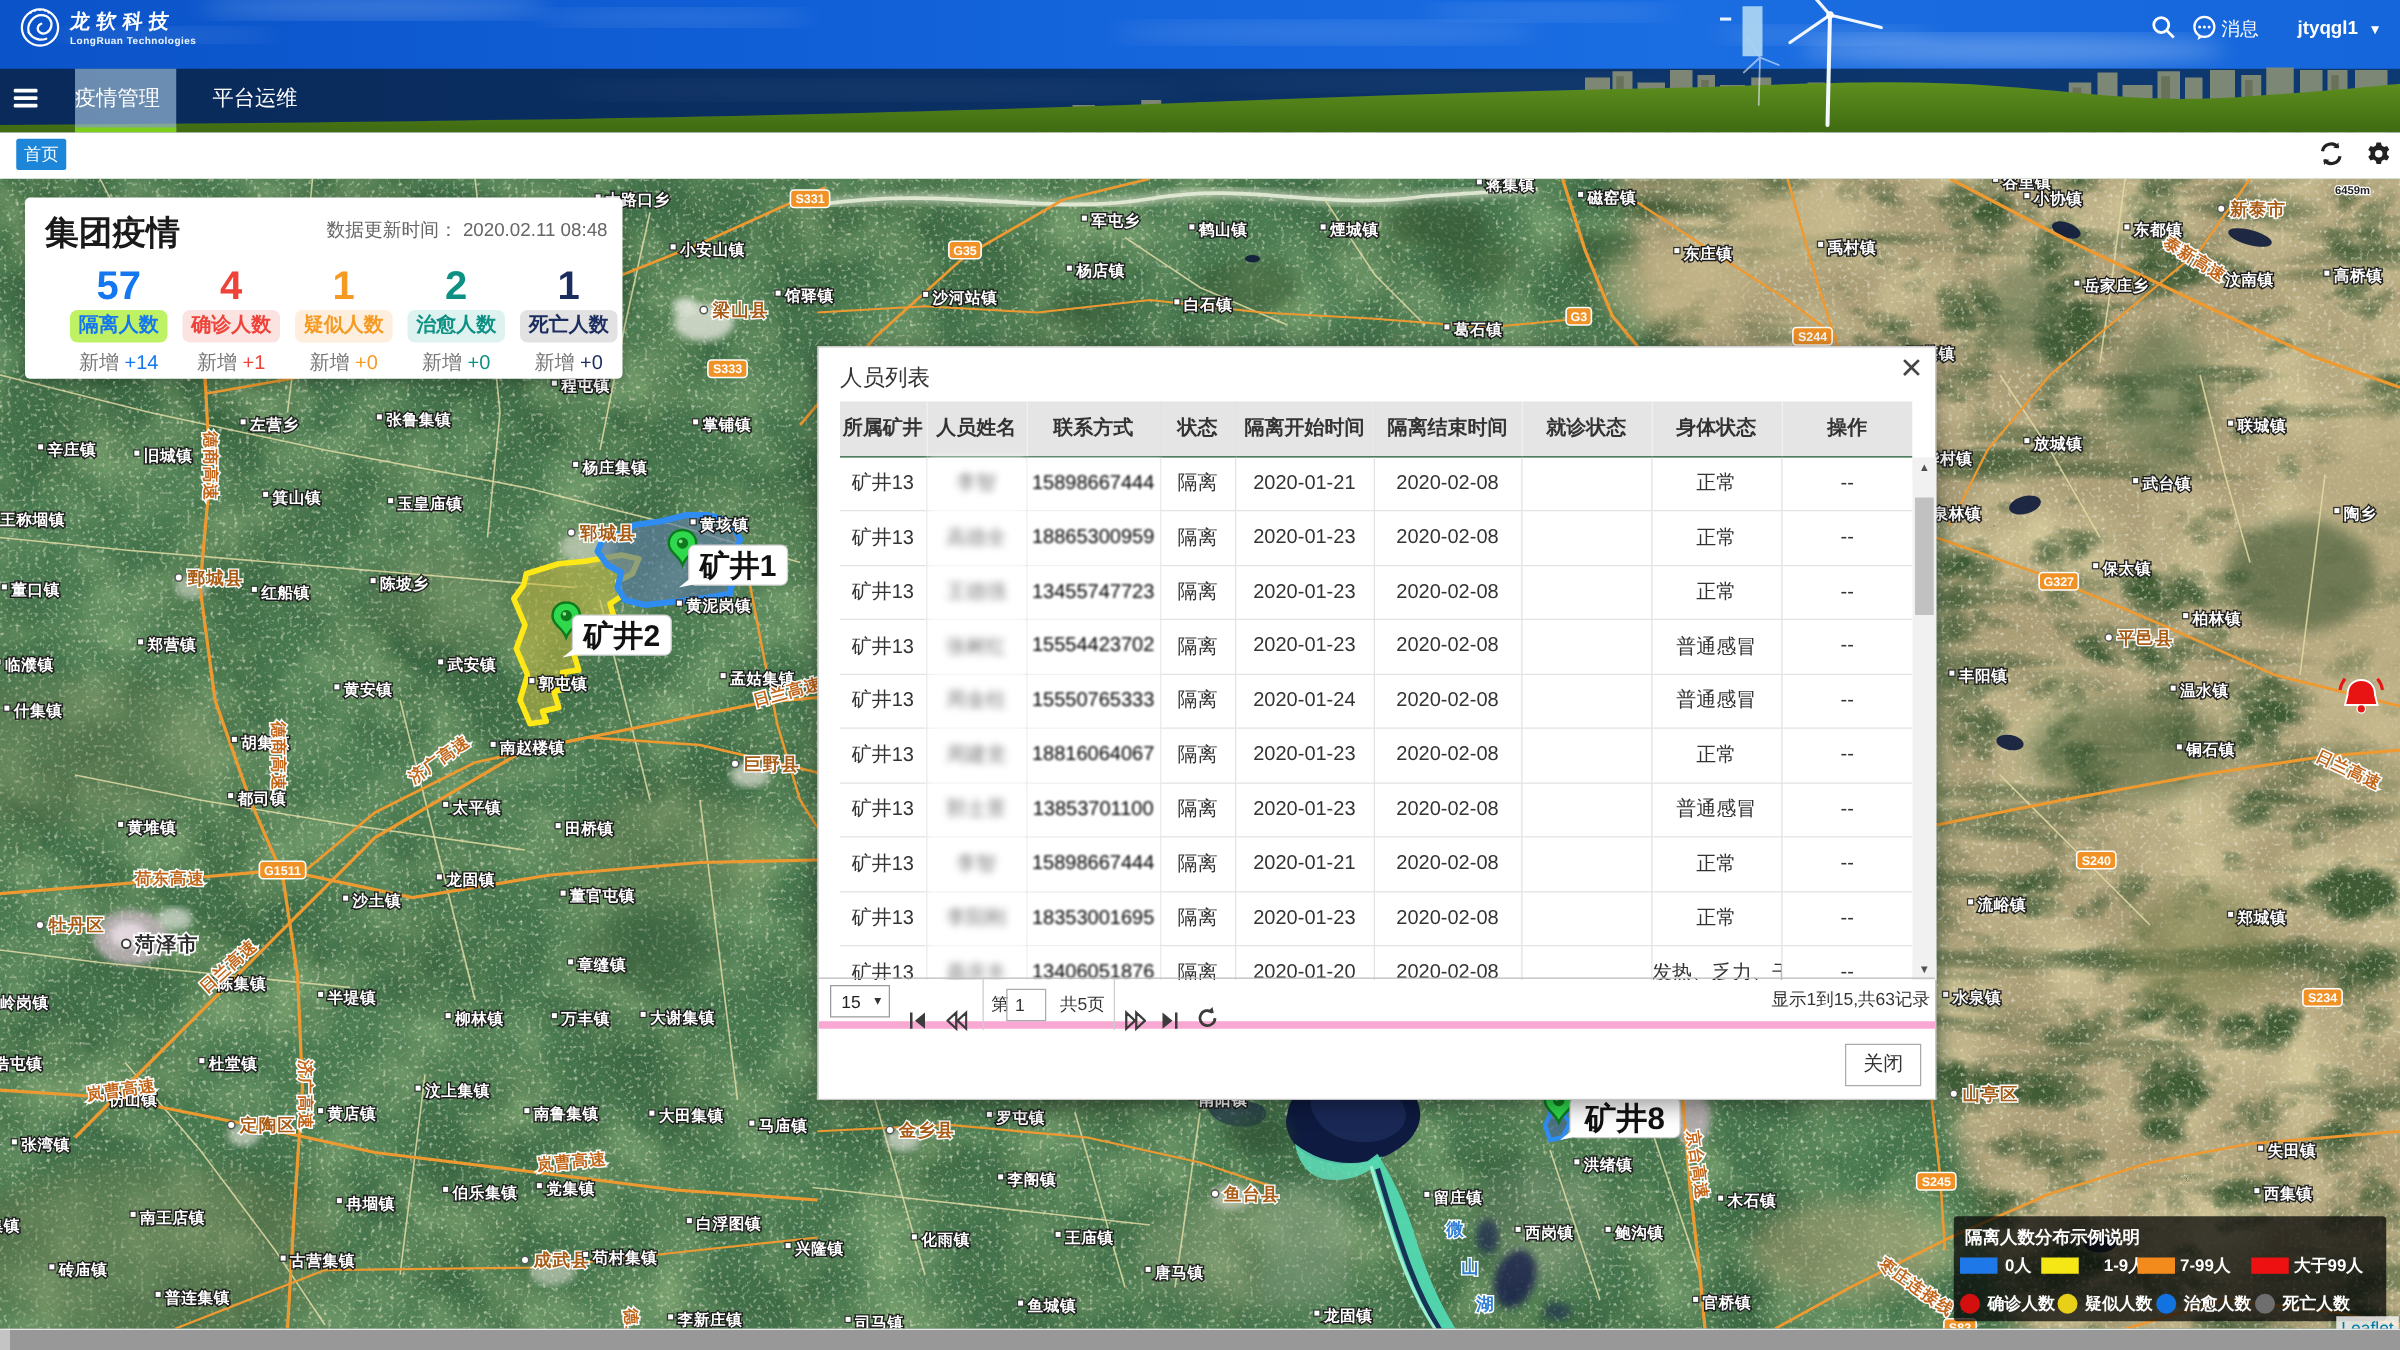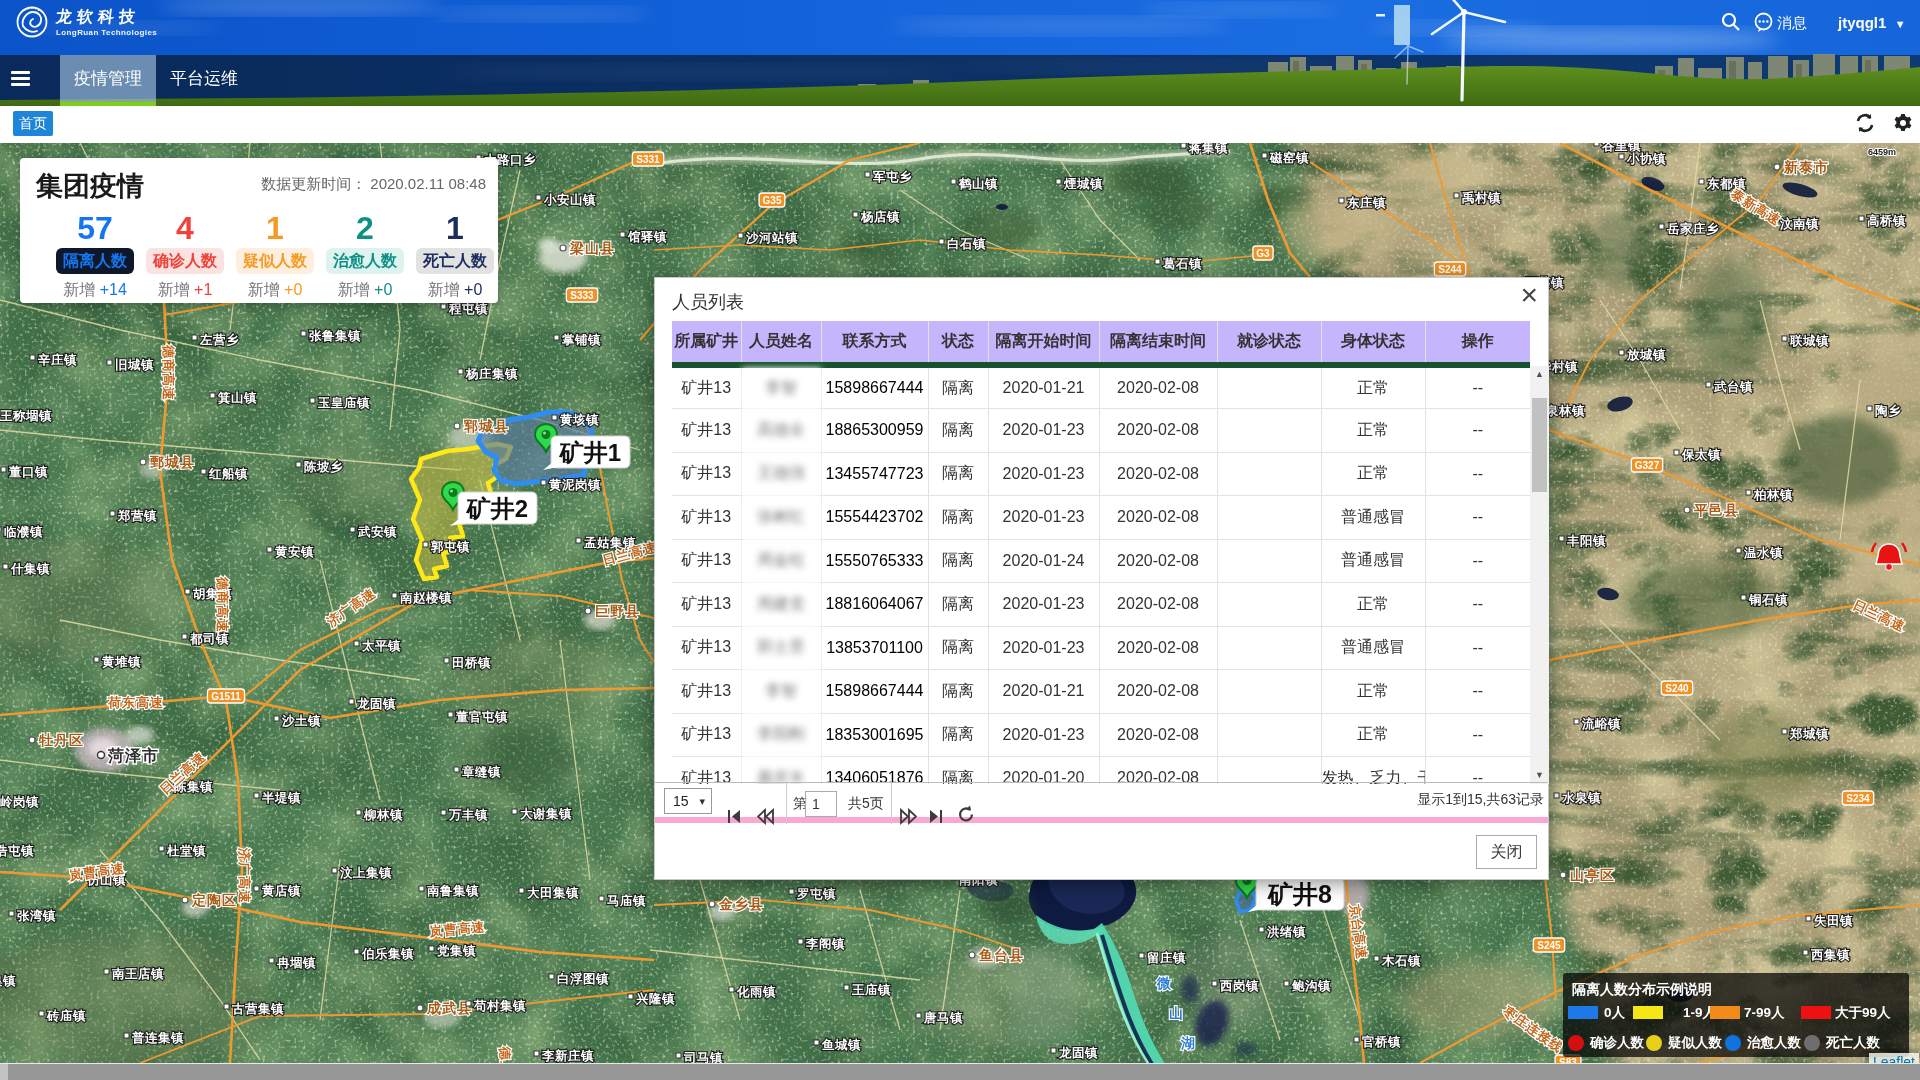--- a/index.html
+++ b/index.html
@@ -10,41 +10,41 @@
 
 #hdr{left:0;top:0;width:1920px;height:106px;overflow:hidden}
 #logotxt{left:56px;top:7px;color:#fff;font-size:16px;font-weight:bold;letter-spacing:5px;white-space:nowrap;transform:skewX(-6deg)}
 #logosub{left:56px;top:28px;color:#eaf4ff;font-size:8px;font-weight:bold;letter-spacing:.4px}
 #title{left:165px;top:12px;color:#fff;font-size:29px;font-weight:bold;letter-spacing:0.5px;text-shadow:0 1px 3px rgba(0,30,90,.45)}
 #msgt{left:1777px;top:14px;color:#fff;font-size:15px}
 #usert{left:1838px;top:14px;color:#fff;font-size:15px;font-weight:bold}
 
 #burger{left:11px;top:71px;width:19px;height:17px}
 #burger div{height:3px;background:#fff;margin-bottom:3px;border-radius:1px}
-#tab1{left:60px;top:55px;width:96px;height:51px;background:rgba(173,206,233,.6);color:#fff;font-size:17px;text-align:center;line-height:48px;border-bottom:4px solid #7fce1b}
+#tab1{left:60px;top:55px;width:81px;height:51px;background:rgba(173,206,233,.6);color:#fff;font-size:17px;text-align:left;line-height:48px;border-bottom:4px solid #7fce1b}
 #tab2{left:156px;top:55px;width:96px;height:51px;color:#fff;font-size:17px;text-align:center;line-height:48px}
 
 #tbar{left:0;top:106px;width:1920px;height:37px;background:#fff}
 #homebtn{left:13px;top:111px;width:40px;height:25px;background:#1d86d8;color:#fff;font-size:14px;text-align:center;line-height:25px;border-radius:2px}
 
 #stats{left:20px;top:158px;width:478px;height:145px;background:#fff;border-radius:4px;box-shadow:0 2px 10px rgba(0,0,0,.25)}
 #stats .tt{position:absolute;left:16px;top:10px;font-size:27px;font-weight:bold;color:#1a1a1a}
 #stats .ts{position:absolute;right:12px;top:17px;font-size:15px;color:#666}
 .scol{position:absolute;top:52px;width:90px;text-align:center}
 .snum{font-size:32px;font-weight:bold;line-height:36px}
 .spill{margin:2px auto 0;width:78px;height:26px;border-radius:6px;font-size:16px;font-weight:bold;line-height:26px}
 .sadd{margin-top:6px;font-size:16px;color:#777}
 
 #modal{left:654px;top:277px;width:895px;height:603px;background:#fff;border:1px solid #c8c8c8;box-shadow:0 3px 18px rgba(0,0,0,.45)}
 #mtitle{position:absolute;left:17px;top:12px;font-size:18px;color:#333}
 #mclose{position:absolute;right:10px;top:0px;font-size:30px;color:#444;font-weight:400}
 #mtable{position:absolute;left:17px;top:43px;width:858px;height:463px;overflow:hidden}
 table{border-collapse:collapse;table-layout:fixed;width:858px;font-size:16px;color:#333}
 th,td{border:1px solid #e2e2e2;text-align:center;padding:0;overflow:hidden;white-space:nowrap}
-th{height:44px;background:#c4b5fd;font-weight:bold;border-bottom:6px solid #14532d}
+th{height:44px;background:#e5e5e5;font-weight:bold;border-bottom:1px solid #14532d}
 td{height:43.5px;background:#fff}
 tr:first-child th{border-top:none}
 th:first-child,td:first-child{border-left:none}
 th:last-child,td:last-child{border-right:none}
 .bname{filter:blur(3px);color:#777}
 .bphone{filter:blur(0.7px);color:#000000}
 
 #tsb{position:absolute;left:875px;top:88px;width:19px;height:418px;background:#f1f1f1}
 #tsb .ar{position:absolute;left:0;width:19px;height:17px;background:#f1f1f1;color:#505050;font-size:9px;text-align:center;line-height:17px}
 #tsb .th{position:absolute;left:2px;top:32px;width:15px;height:94px;background:#c1c1c1}
@@ -737,21 +737,21 @@
       <path d="M10 2l1 2.6 2.8-.5 1 2.4 2.6 1-.5 2.8 1.9 2-1.9 2-.5 2.8-2.6 1-1 2.4-2.8-.5-1 2.6z" fill="none"></path>
       <path d="M8.2 1h3.6l.5 2.3a7 7 0 0 1 2 1.2l2.3-.8 1.8 3.1-1.8 1.6a7 7 0 0 1 0 2.3l1.8 1.6-1.8 3.1-2.3-.8a7 7 0 0 1-2 1.2l-.5 2.3H8.2l-.5-2.3a7 7 0 0 1-2-1.2l-2.3.8-1.8-3.1 1.8-1.6a7 7 0 0 1 0-2.3L1.6 6.8l1.8-3.1 2.3.8a7 7 0 0 1 2-1.2z" fill="#222"></path>
       <circle cx="10" cy="10" r="3" fill="#fff"></circle>
     </svg>
 
   <div class="abs" id="stats">
     <div class="tt">集团疫情</div>
     <div class="ts">数据更新时间： 2020.02.11 08:48</div>
     <div class="scol" style="left:30px">
       <div class="snum" style="color:#1577f0">57</div>
-      <div class="spill" style="background:#0f172a;color:#1577f0">隔离人数</div>
+      <div class="spill" style="background:#bef264;color:#1577f0">隔离人数</div>
       <div class="sadd">新增 <span style="color:#1577f0">+14</span></div>
     </div>
     <div class="scol" style="left:120px">
       <div class="snum" style="color:#ef4238">4</div>
       <div class="spill" style="background:#fae3e1;color:#ef4238">确诊人数</div>
       <div class="sadd">新增 <span style="color:#ef4238">+1</span></div>
     </div>
     <div class="scol" style="left:210px">
       <div class="snum" style="color:#f59a23">1</div>
       <div class="spill" style="background:#fdeede;color:#f59a23">疑似人数</div>

